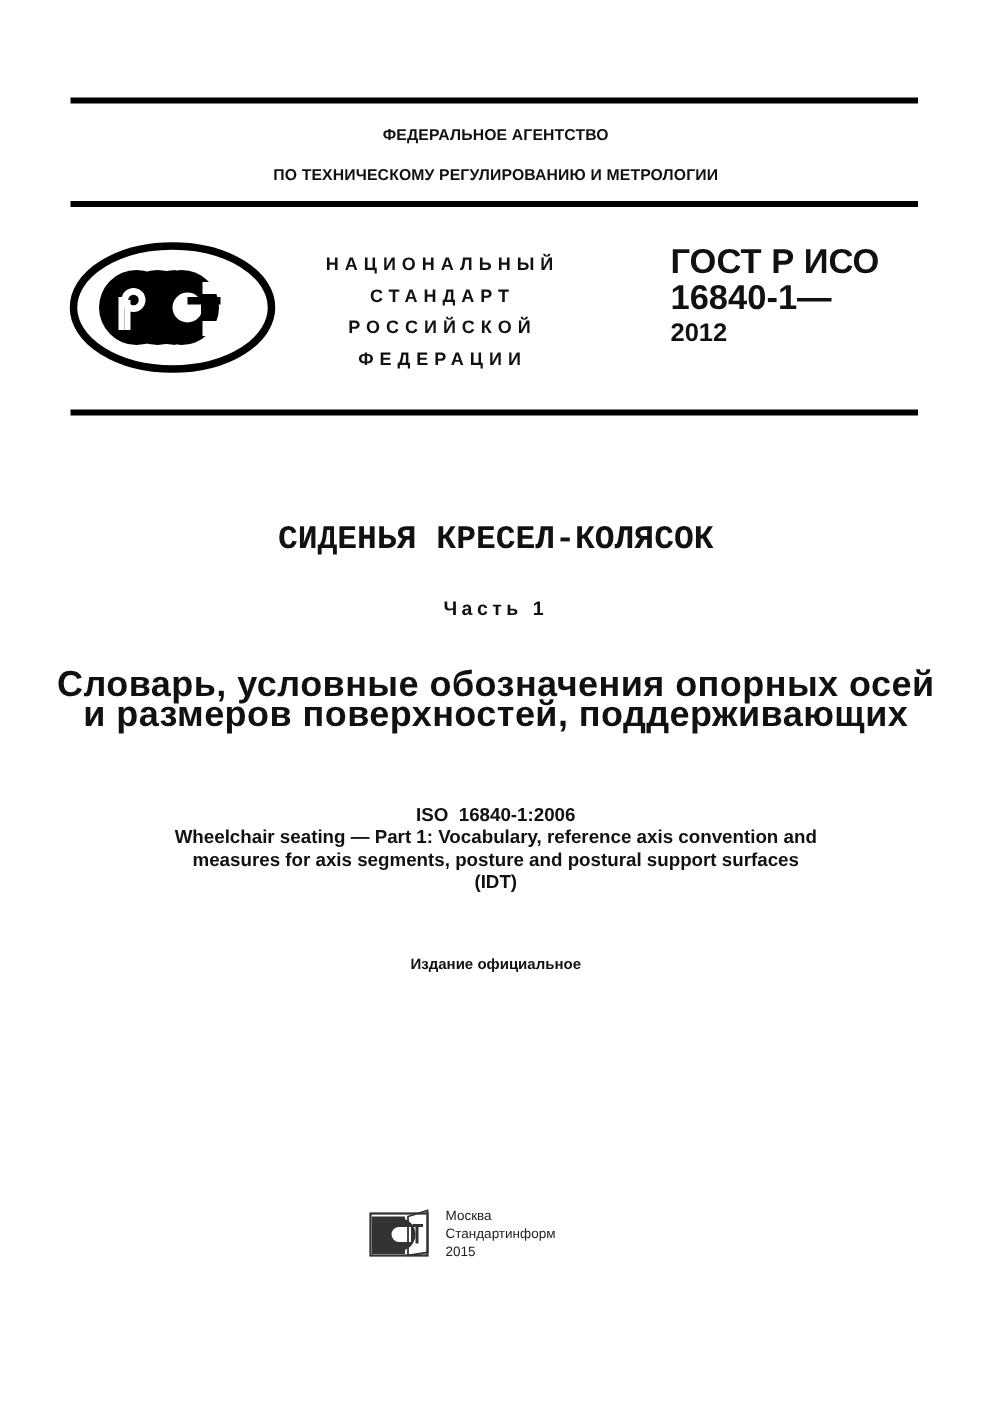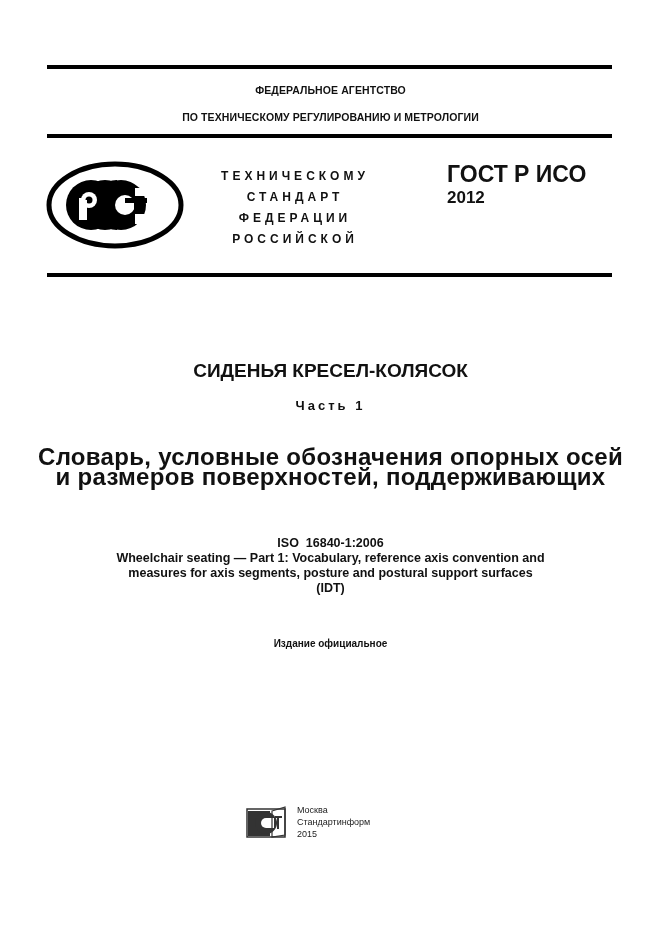--- a/index.html
+++ b/index.html
@@ -4,21 +4,21 @@
 <style>
   html, body { margin: 0; padding: 0; background: #ffffff; }
   body { width: 661px; height: 936px; position: relative; overflow: hidden; font-family: "Liberation Sans", sans-serif; color: #111; }
   .abs { position: absolute; }
   .rule { position: absolute; left: 47px; width: 565px; height: 4px; background: #000; }
   .agency { position: absolute; left: 0; width: 661px; text-align: center; font-weight: bold; font-size: 10.5px; letter-spacing: 0.1px; }
   .natl { position: absolute; left: 205px; width: 180px; text-align: center; font-weight: bold; font-size: 12px; letter-spacing: 4px; line-height: 21px; }
   .gost { position: absolute; left: 447px; top: 162px; font-weight: bold; font-size: 23px; line-height: 24px; }
   .gost .yr { font-size: 17px; }
   .center { position: absolute; left: 0; width: 661px; text-align: center; font-weight: bold; }
-  .title { top: 360px; font-size: 19px; }
+  .title { top: 347px; font-size: 22px; font-family: Liberation Mono, monospace; }
   .part { top: 398px; font-size: 13px; letter-spacing: 3px; }
   .subtitle { top: 447px; font-size: 24px; line-height: 20px; letter-spacing: 0.3px; }
   .iso { top: 536px; font-size: 12.5px; line-height: 15px; }
   .edition { top: 638px; font-size: 10px; }
   .pub { position: absolute; left: 297px; top: 804px; width: 90px; text-align: left; font-size: 9px; line-height: 12px; color: #222; }
 </style>
 </head>
 <body>
 
 <div class="rule" style="top:65px;"></div>
@@ -39,28 +39,29 @@
     <rect x="90" y="28" width="14" height="8" fill="#fff"></rect>
     <rect x="90" y="54" width="14" height="10" fill="#fff"></rect>
     <circle cx="44" cy="40" r="8" fill="#fff"></circle>
     <circle cx="44" cy="40" r="3.5" fill="#000"></circle>
     <rect x="38" y="40" width="4" height="20" fill="#fff"></rect>
     <rect x="34" y="38" width="4" height="22" fill="#fff"></rect>
   </svg>
 </div>
 
 <div class="natl" style="top:166px;">
-  <div>ТЕХНИЧЕСКОМУ</div>
+  <div>НАЦИОНАЛЬНЫЙ</div>
   <div>СТАНДАРТ</div>
+  <div>РОССИЙСКОЙ</div>
   <div>ФЕДЕРАЦИИ</div>
-  <div>РОССИЙСКОЙ</div>
 </div>
 
 <div class="gost">
   <div>ГОСТ Р ИСО</div>
+  <div>16840-1—</div>
   <div class="yr">2012</div>
 </div>
 
 <div class="rule" style="top:273px;"></div>
 
 <div class="center title">СИДЕНЬЯ КРЕСЕЛ-КОЛЯСОК</div>
 <div class="center part">Часть 1</div>
 <div class="center subtitle">
   <div>Словарь, условные обозначения опорных осей</div>
   <div>и размеров поверхностей, поддерживающих</div>

